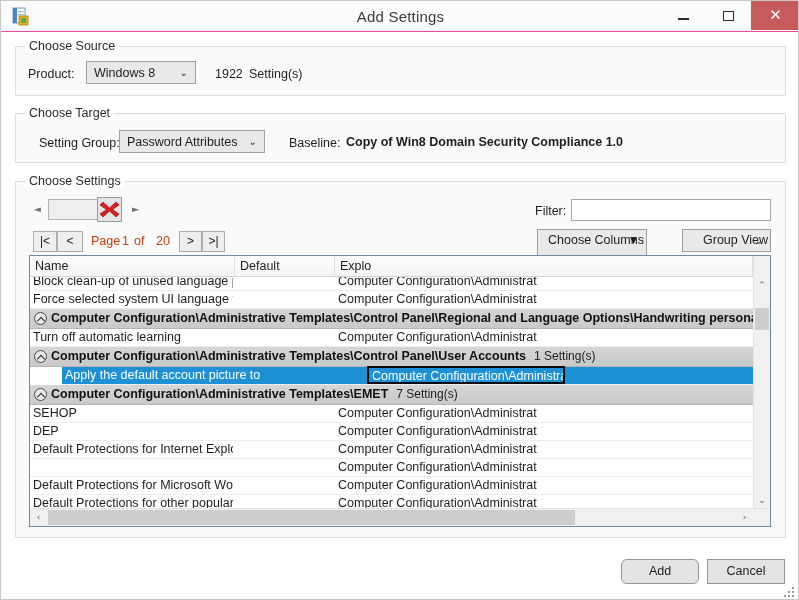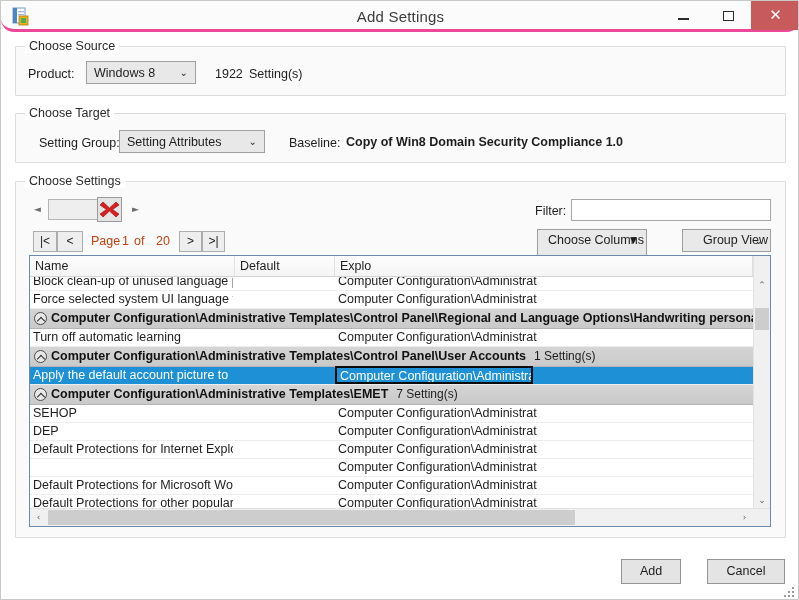--- a/index.html
+++ b/index.html
@@ -19,23 +19,22 @@
     border: 1px solid #c8c8c8;
     overflow: hidden;
   }
 
   
   .titlebar {
     position: absolute;
     left: 0; top: 0;
     width: 799px; height: 31px;
     background: #fbfbfb;
-    border-bottom: 3px solid #ec4899;
-    box-sizing: border-box;
-    border-radius: 13px;
+    border-bottom: 1px solid #ec4899;
+    box-sizing: border-box;
   }
   .title-text {
     position: absolute;
     left: 0; top: 0;
     width: 799px; height: 31px;
     line-height: 31px;
     text-align: center;
     font-size: 15px;
     color: #3c3c3c;
     letter-spacing: 0.2px;
@@ -294,21 +293,21 @@
     top: 0; height: 17px; line-height: 17px;
     font-size: 12.5px;
     color: #1d1d1d;
     white-space: nowrap;
     overflow: hidden;
   }
   .row .c-name    { left: 3px;   width: 200px; }
   .row .c-default { left: 208px; width: 95px; }
   .row .c-path    { left: 308px; width: 300px; }
 
-  .row.selected { background: #1e90d6; }
+  .row.selected { background: #1e90d6; margin-left: 32px; }
   .row.selected .c-name { color: #ffffff; }
   .row.selected .c-path {
     left: 305px;
     width: 198px;
     height: 18px;
     line-height: 16px;
     top: -1px;
     padding-left: 3px;
     box-sizing: border-box;
     background: #1e90d6;
@@ -414,21 +413,21 @@
     box-sizing: border-box;
     height: 25px;
     background: #e4e4e4;
     border: 1px solid #949494;
     font-size: 12.5px;
     color: #1d1d1d;
     text-align: center;
     line-height: 23px;
     font-family: "Liberation Sans", sans-serif;
   }
-  #btn-add    { left: 620px; top: 558px; width: 60px; }
+  #btn-add    { left: 620px; top: 558px; width: 78px; border-radius: 6px; }
   #btn-cancel { left: 706px; top: 558px; width: 78px; }
 
   .resize-grip {
     position: absolute;
     right: 3px; bottom: 3px;
     width: 12px; height: 12px;
   }
 </style>
 </head>
 <body>
@@ -471,21 +470,21 @@
     <span class="chev">⌄</span>
   </div>
   <span class="static-val" style="left:214px; top:66px;">1922</span>
   <span class="static-val" style="left:248px; top:66px;">Setting(s)</span>
 
   <div class="groupbox" id="gb-target">
     <span class="gb-title">Choose Target</span>
   </div>
   <span class="fld-label" style="left:38px; top:135px;">Setting Group:</span>
   <div class="combo" id="group-combo">
-    <span class="combo-text">Setting Attributes</span>
+    <span class="combo-text">Password Attributes</span>
     <span class="chev">⌄</span>
   </div>
   <span class="fld-label" style="left:288px; top:135px;">Baseline:</span>
   <span class="static-val bold" style="left:345px; top:134px;">Copy of Win8 Domain Security Compliance 1.0</span>
 
   <div class="groupbox" id="gb-settings">
     <span class="gb-title">Choose Settings</span>
   </div>
 
   <span class="arrow-left-sm">◄</span>

